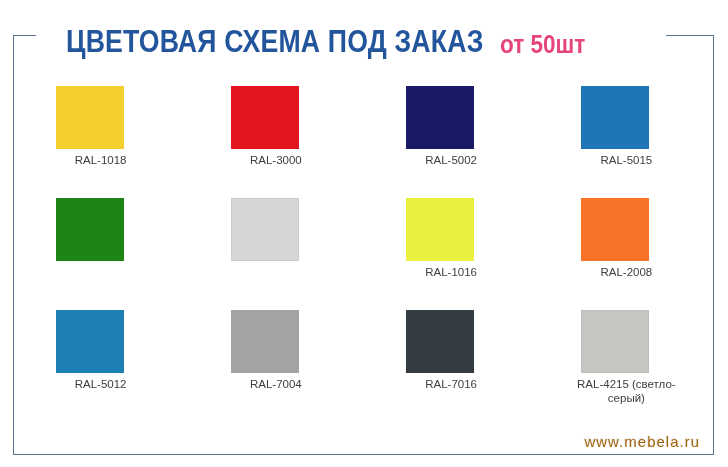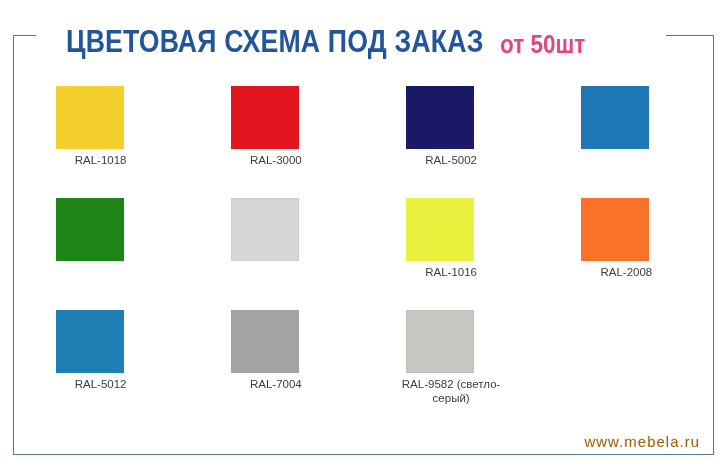--- a/index.html
+++ b/index.html
@@ -140,20 +140,21 @@
     <div class="cell">
       <div class="swatch" style="background: rgb(227, 22, 31);"></div>
       <div class="cell-label">RAL-3000</div>
     </div>
     <div class="cell">
       <div class="swatch" style="background: rgb(25, 25, 104);"></div>
       <div class="cell-label">RAL-5002</div>
     </div>
     <div class="cell">
       <div class="swatch" style="background: rgb(31, 118, 180);"></div>
+      <div class="cell-label">RAL-5015</div>
     </div>
     <div class="cell">
       <div class="swatch" style="background: rgb(29, 132, 22);"></div>
     </div>
     <div class="cell">
       <div class="swatch swatch-light" style="background: rgb(214, 214, 214);"></div>
     </div>
     <div class="cell">
       <div class="swatch" style="background: rgb(233, 240, 62);"></div>
       <div class="cell-label">RAL-1016</div>
@@ -164,19 +165,23 @@
     </div>
     <div class="cell">
       <div class="swatch" style="background: rgb(30, 127, 181);"></div>
       <div class="cell-label">RAL-5012</div>
     </div>
     <div class="cell">
       <div class="swatch" style="background: rgb(163, 163, 166);"></div>
       <div class="cell-label">RAL-7004</div>
     </div>
     <div class="cell">
+      <div class="swatch" style="background: rgb(51, 61, 66);"></div>
+      <div class="cell-label">RAL-7016</div>
+    </div>
+    <div class="cell">
       <div class="swatch swatch-light" style="background: rgb(198, 198, 194);"></div>
-      <div class="cell-label">RAL-9582 (светло-
+      <div class="cell-label">RAL-4215 (светло-
 серый)</div>
     </div>
   </div>
 
 <div id="watermark">www.mebela.ru</div>
 
 </body></html>

